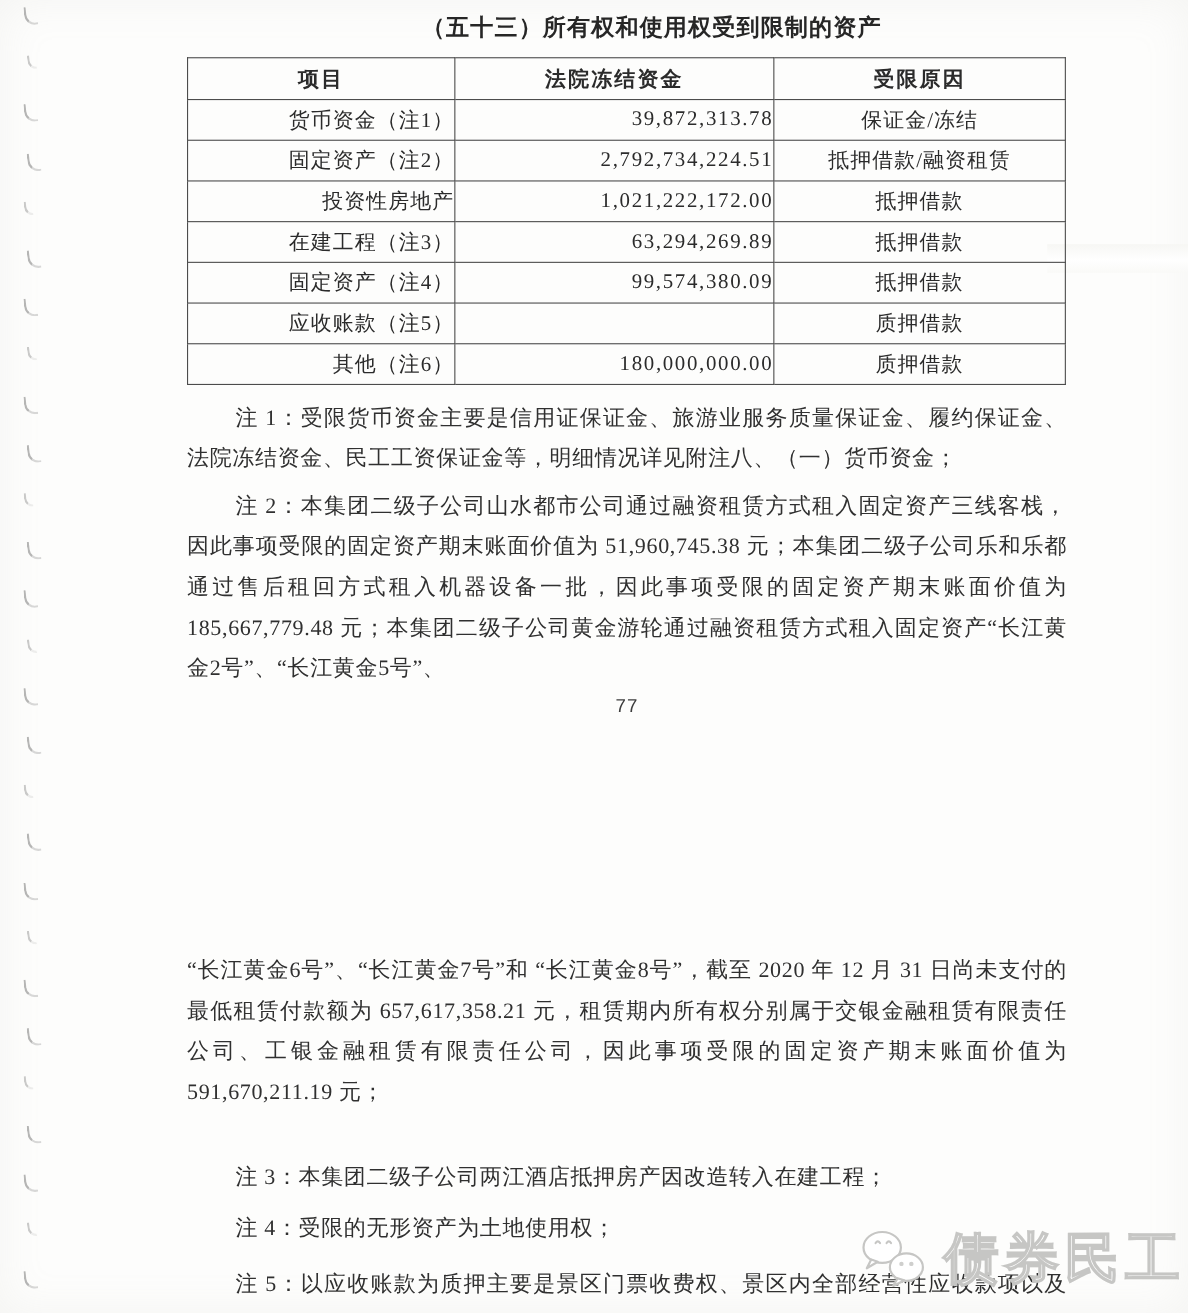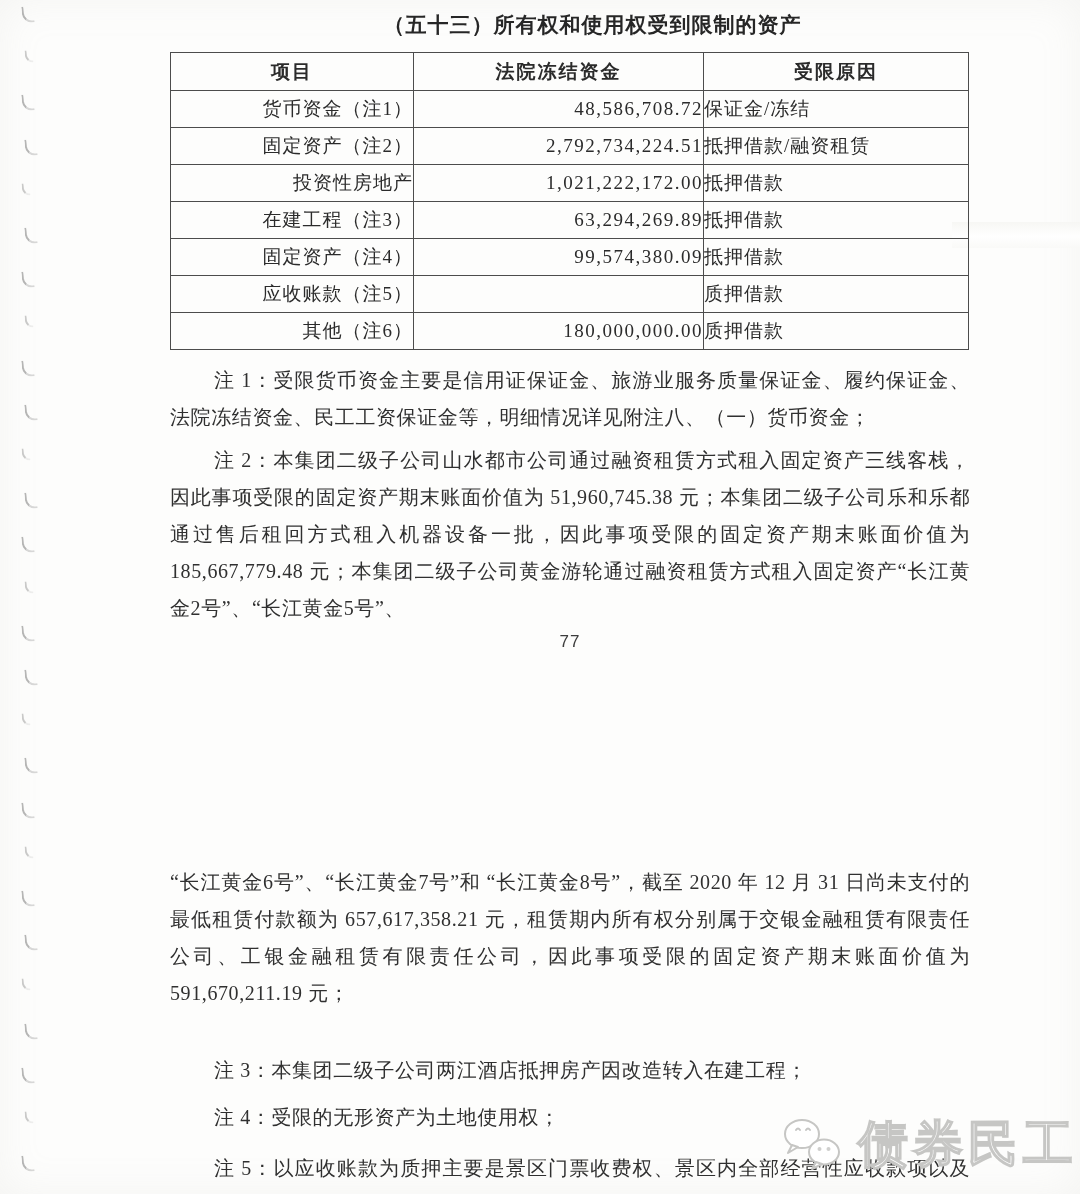--- a/index.html
+++ b/index.html
@@ -72,21 +72,21 @@
     font-weight: 700;
     text-align: center;
     letter-spacing: 2px;
   }
   table.restricted-assets td { height: 36px; }
   .col-item   { width: 243px; }
   .col-value  { width: 290px; }
   .col-reason { width: 265px; }
   td.cell-item   { text-align: right;  padding-left: 12px; letter-spacing: 1px; }
   td.cell-value  { text-align: right; padding-right: 14px; letter-spacing: 1.5px; }
-  td.cell-reason { text-align: left;  padding-left: 10px; letter-spacing: 1px; }
+  td.cell-reason { text-align: center;  padding-left: 10px; letter-spacing: 1px; }
   .note {
     margin: 0;
     font-size: 20px;
     line-height: 37px;
     letter-spacing: 0.6px;
     text-align: justify;
     color: #303030;
   }
   .note.indent { text-indent: 44px; }
   .n1 { margin-top: 12px; }
@@ -171,21 +171,21 @@
       <thead>
         <tr>
           <th>项目</th>
           <th>法院冻结资金</th>
           <th>受限原因</th>
         </tr>
       </thead>
       <tbody>
         <tr>
           <td class="cell-item">货币资金（注1）</td>
-          <td class="cell-value">48,586,708.72</td>
+          <td class="cell-value">39,872,313.78</td>
           <td class="cell-reason">保证金/冻结</td>
         </tr>
         <tr>
           <td class="cell-item">固定资产（注2）</td>
           <td class="cell-value">2,792,734,224.51</td>
           <td class="cell-reason">抵押借款/融资租赁</td>
         </tr>
         <tr>
           <td class="cell-item">投资性房地产</td>
           <td class="cell-value">1,021,222,172.00</td>

